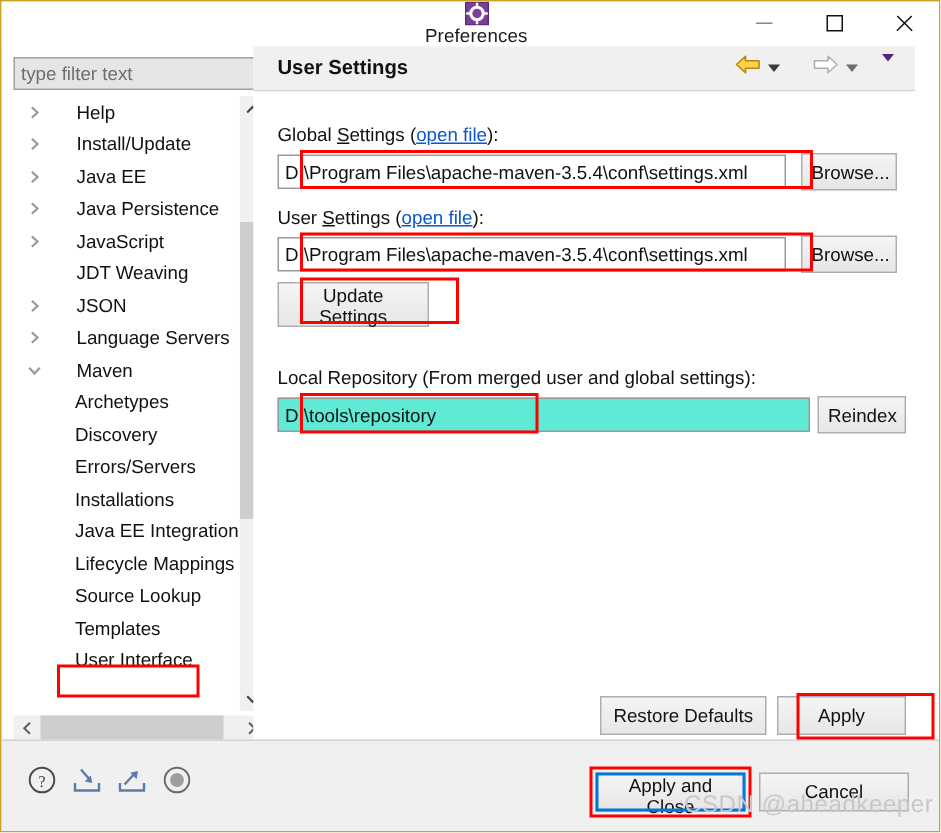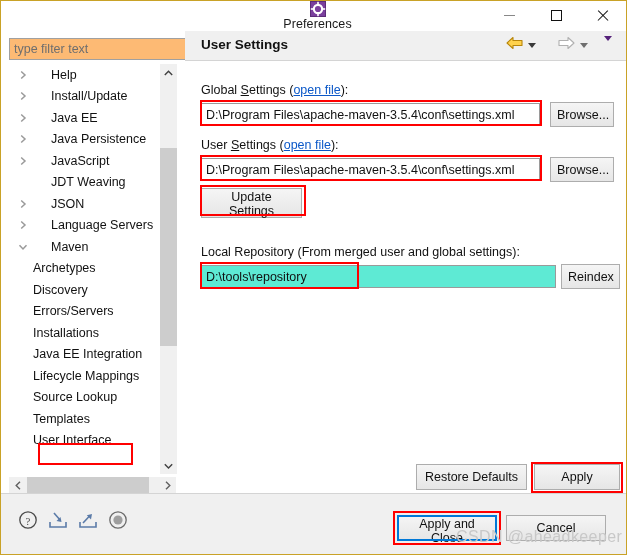--- a/index.html
+++ b/index.html
@@ -80,21 +80,21 @@
   .close-glyph:before { transform: rotate(45deg); }
   .close-glyph:after  { transform: rotate(-45deg); }
 
   
   #filter-box {
     position: absolute;
     left: 8px; top: 37px;
     width: 196px; height: 22px;
     box-sizing: border-box;
     border: 1px solid #a0a0a0;
-    background: #fdba74;
+    background: #e5e5e5;
     font-family: "Liberation Sans", sans-serif;
     font-size: 12.5px;
     color: #666;
     padding: 0 4px;
     outline: none;
   }
   #filter-box::placeholder { color: #6e6e6e; opacity: 1; }
 
   #tree-wrap {
     position: absolute;
@@ -122,21 +122,21 @@
     top: 50%;
     margin-top: -6px;
   }
   .twisty svg { display: block; }
   .tree-label {
     font-size: 12.5px;
     color: #111;
     padding: 1px 2px 1px 2px;
   }
   .lvl1 .tree-label { margin-left: 40px; }
-  .lvl2 .tree-label { margin-left: 22px; }
+  .lvl2 .tree-label { margin-left: 39px; }
 
   
   #tree-vscroll {
     position: absolute;
     left: 158px; top: 63px;
     width: 17px; height: 410px;
     background: #f0f0f0;
     border-left: 1px solid #ffffff;
   }
   .sb-arrow {
@@ -174,21 +174,21 @@
   #h-thumb {
     position: absolute;
     left: 18px; top: 0;
     width: 122px; height: 17px;
     background: #cdcdcd;
   }
 
   
   #panel {
     position: absolute;
-    left: 184px; top: 30px;
+    left: 168px; top: 30px;
     width: 441px; height: 462px;
     background: #ffffff;
   }
   #panel-head {
     position: relative;
     height: 29px;
     background: #f0f0f0;
     border-bottom: 1px solid #d4d4d4;
   }
   #panel-title {

